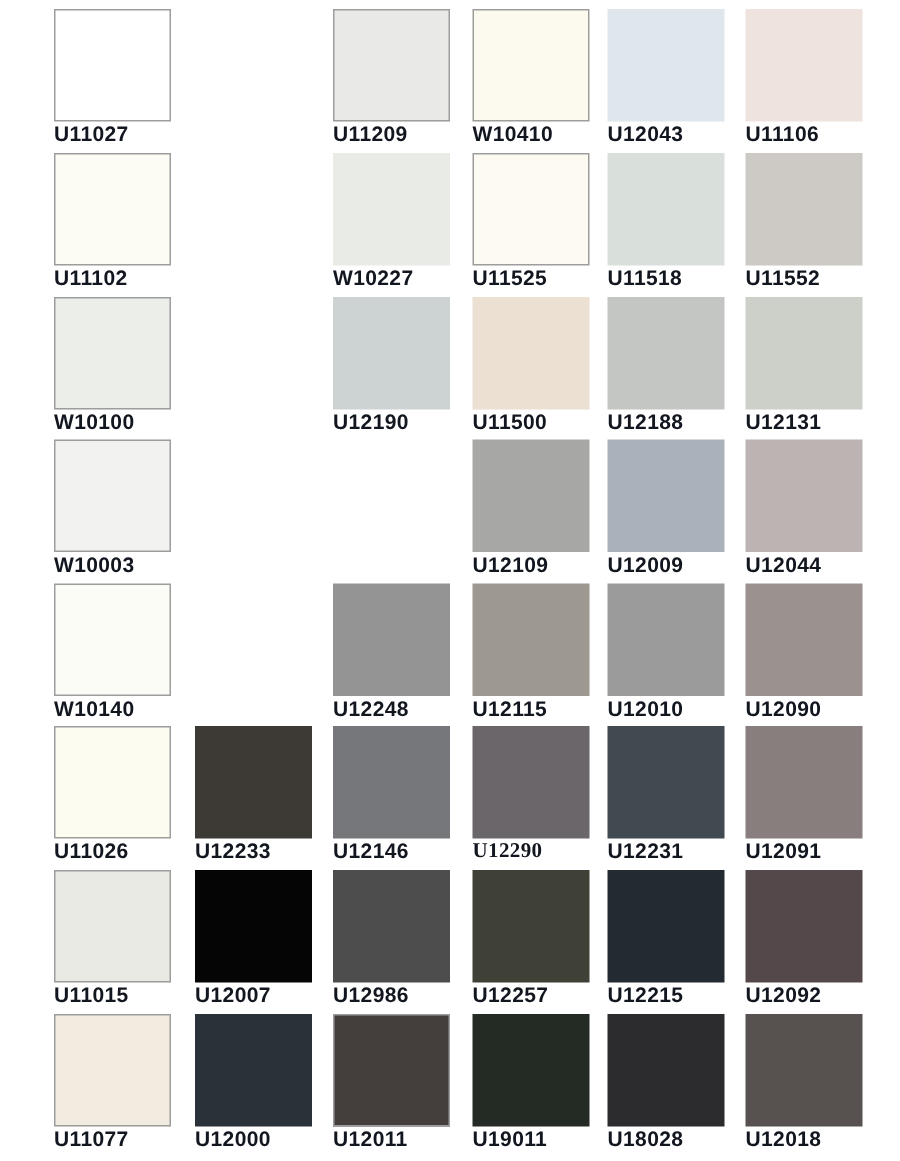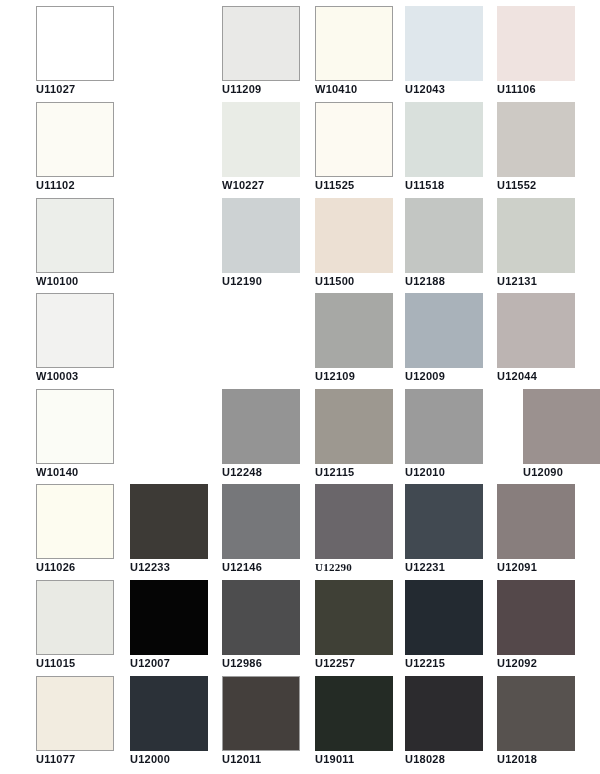--- a/index.html
+++ b/index.html
@@ -48,21 +48,21 @@
   }
 
   .swatch-chip.has-border {
     border: 1px solid #9d9d9d;
   }
 
   .swatch-label {
     position: absolute;
     left: 0;
     top: 78px;
-    font-size: 11px;
+    font-size: 14px;
     font-weight: bold;
     letter-spacing: 0.25px;
     color: #12161f;
     white-space: nowrap;
     line-height: 11px;
   }
 </style>
 </head>
 <body>
 
@@ -166,21 +166,21 @@
         <div class="swatch-label" style="color: rgb(18, 22, 31);">U12248</div>
       </div>
       <div class="swatch-cell" style="left: 315px;">
         <div class="swatch-chip" title="U12115" style="width: 78px; height: 75px; background: rgb(157, 152, 144);"></div>
         <div class="swatch-label" style="color: rgb(18, 22, 31);">U12115</div>
       </div>
       <div class="swatch-cell" style="left: 405px;">
         <div class="swatch-chip" title="U12010" style="width: 78px; height: 75px; background: rgb(155, 155, 155);"></div>
         <div class="swatch-label" style="color: rgb(18, 22, 31);">U12010</div>
       </div>
-      <div class="swatch-cell" style="left: 497px; margin-left: 26px;">
+      <div class="swatch-cell" style="left: 497px;">
         <div class="swatch-chip" title="U12090" style="width: 78px; height: 75px; background: rgb(155, 145, 143);"></div>
         <div class="swatch-label" style="color: rgb(18, 22, 31);">U12090</div>
       </div>
     </div>
     <div class="swatch-row" style="top: 484px;">
       <div class="swatch-cell" style="left: 36px;">
         <div class="swatch-chip has-border" title="U11026" style="width: 78px; height: 75px; background: rgb(253, 252, 240); border-color: rgb(157, 157, 157);"></div>
         <div class="swatch-label" style="color: rgb(18, 22, 31);">U11026</div>
       </div>
       <div class="swatch-cell" style="left: 130px;">

